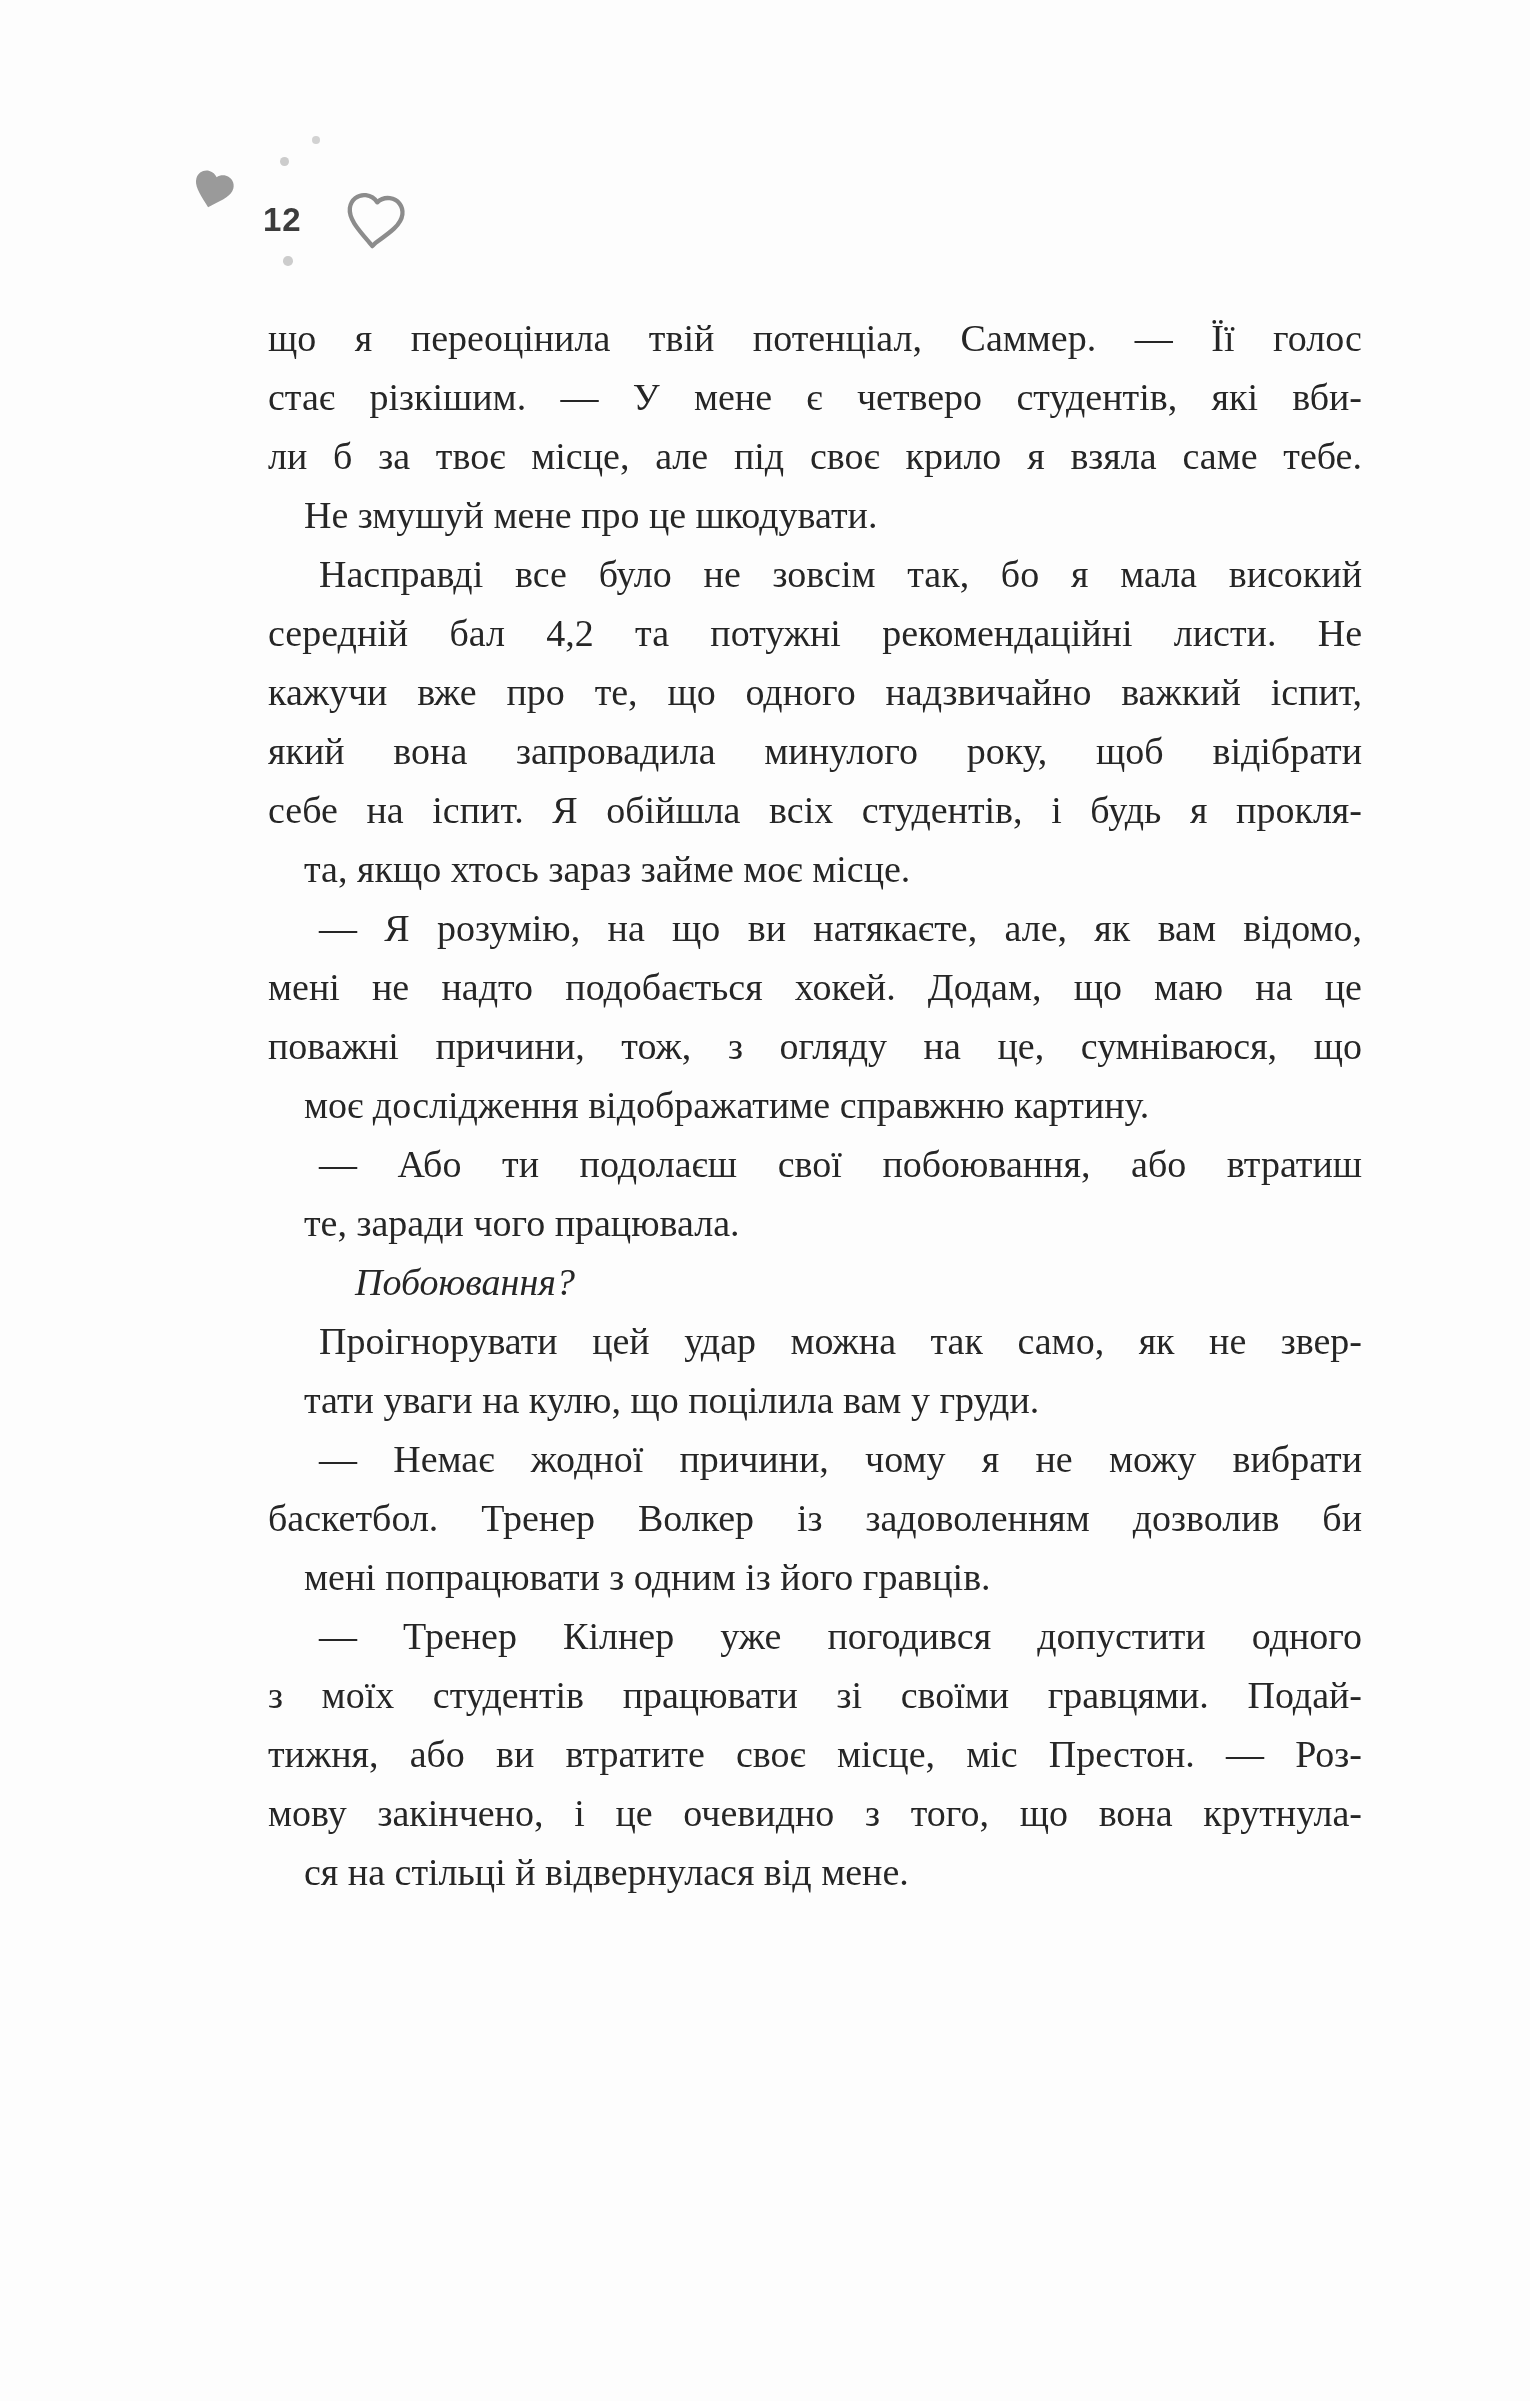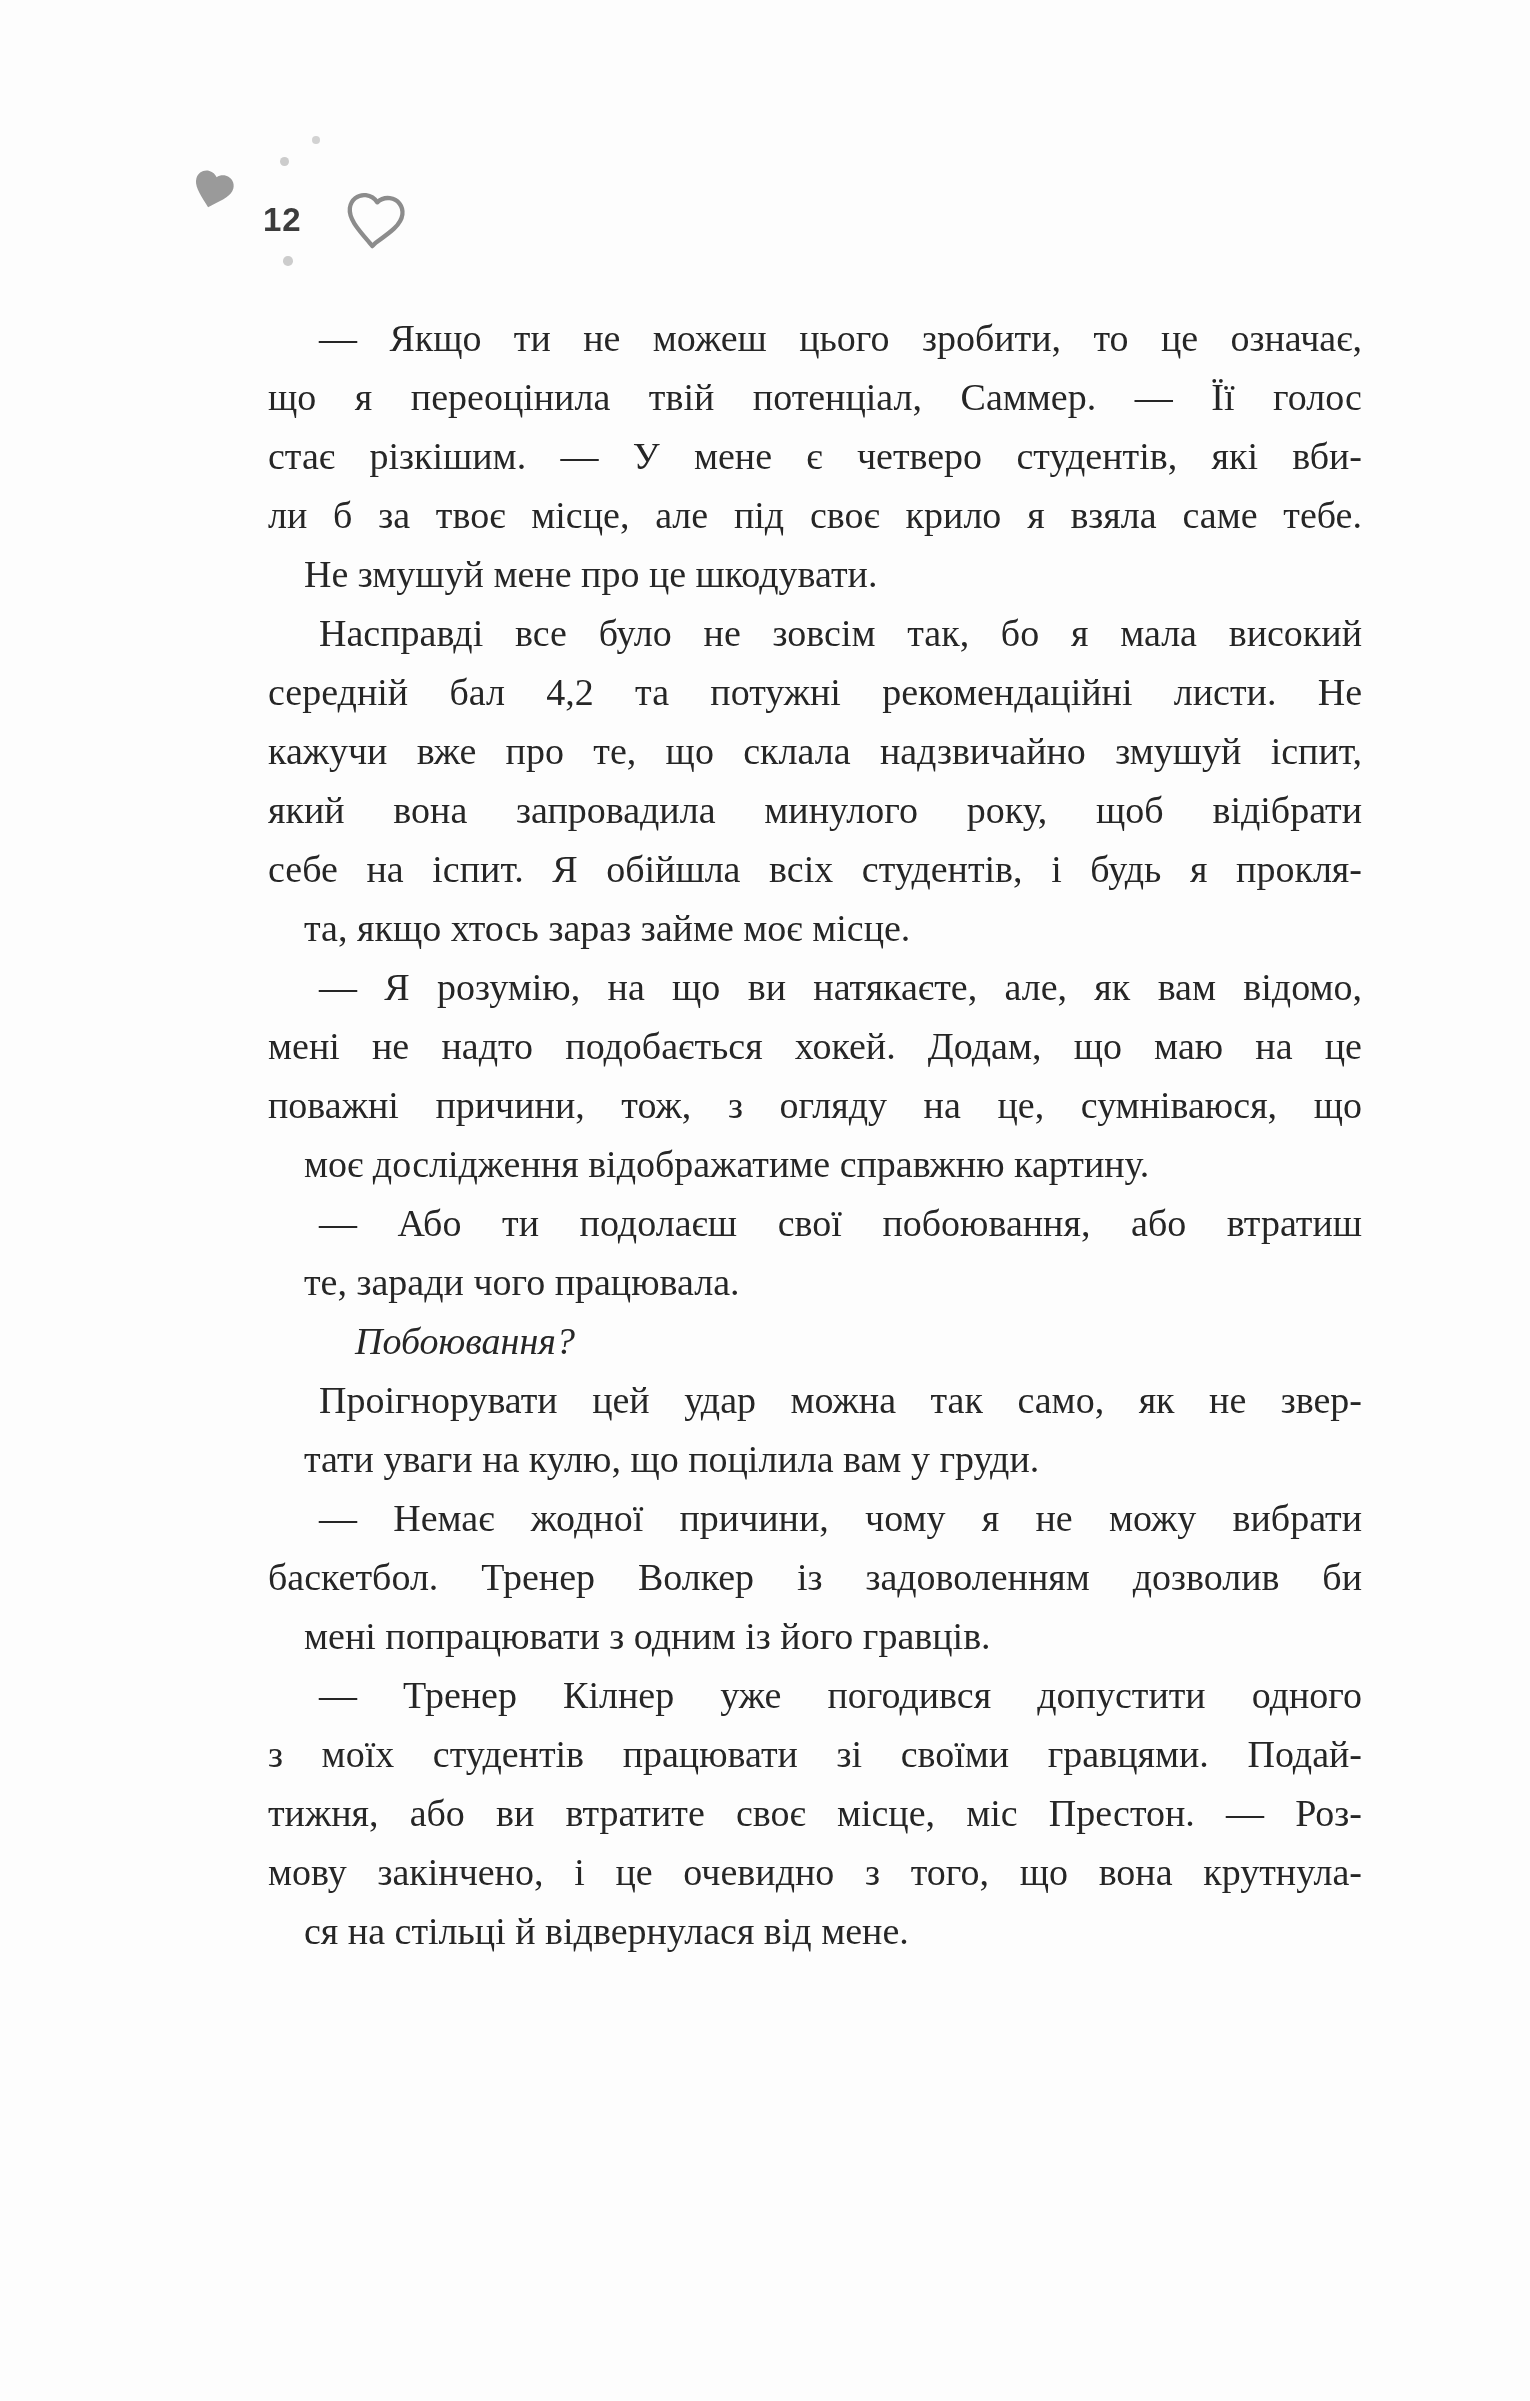--- a/index.html
+++ b/index.html
@@ -81,28 +81,27 @@
 
   <svg class="outline-heart" viewBox="0 0 24 24">
     <path fill="none" stroke="var(--heart-stroke)" stroke-width="1.5" stroke-linecap="round" stroke-linejoin="round" d="M12 20.8l-1.3-1.2C5.9 15.2 2.6 12.2 2.6 8.6 2.6 5.7 4.8 3.5 7.6 3.5c1.6 0 3.2.76 4.2 1.98 1-1.22 2.6-1.98 4.2-1.98 2.8 0 5 2.2 5 5.1 0 3.6-3.3 6.6-8.1 11z"></path>
   </svg>
 
   <span class="dot dot-1"></span>
   <span class="dot dot-2"></span>
   <span class="dot dot-3"></span>
 
   <main class="page-text">
-      <div class="line indent">— Якщо ти не можеш цього зробити, то це означає,</div>
       <div class="line">що я переоцінила твій потенціал, Саммер. — Її голос</div>
       <div class="line">стає різкішим. — У мене є четверо студентів, які вби-</div>
       <div class="line">ли б за твоє місце, але під своє крило я взяла саме тебе.</div>
       <div class="line para-end">Не змушуй мене про це шкодувати.</div>
       <div class="line indent">Насправді все було не зовсім так, бо я мала високий</div>
       <div class="line">середній бал 4,2 та потужні рекомендаційні листи. Не</div>
-      <div class="line">кажучи вже про те, що склала надзвичайно змушуй іспит,</div>
+      <div class="line">кажучи вже про те, що одного надзвичайно важкий іспит,</div>
       <div class="line">який вона запровадила минулого року, щоб відібрати</div>
       <div class="line">себе на іспит. Я обійшла всіх студентів, і будь я прокля-</div>
       <div class="line para-end">та, якщо хтось зараз займе моє місце.</div>
       <div class="line indent">— Я розумію, на що ви натякаєте, але, як вам відомо,</div>
       <div class="line">мені не надто подобається хокей. Додам, що маю на це</div>
       <div class="line">поважні причини, тож, з огляду на це, сумніваюся, що</div>
       <div class="line para-end">моє дослідження відображатиме справжню картину.</div>
       <div class="line indent">— Або ти подолаєш свої побоювання, або втратиш</div>
       <div class="line para-end">те, заради чого працювала.</div>
       <div class="line indent para-end italic">Побоювання?</div>

